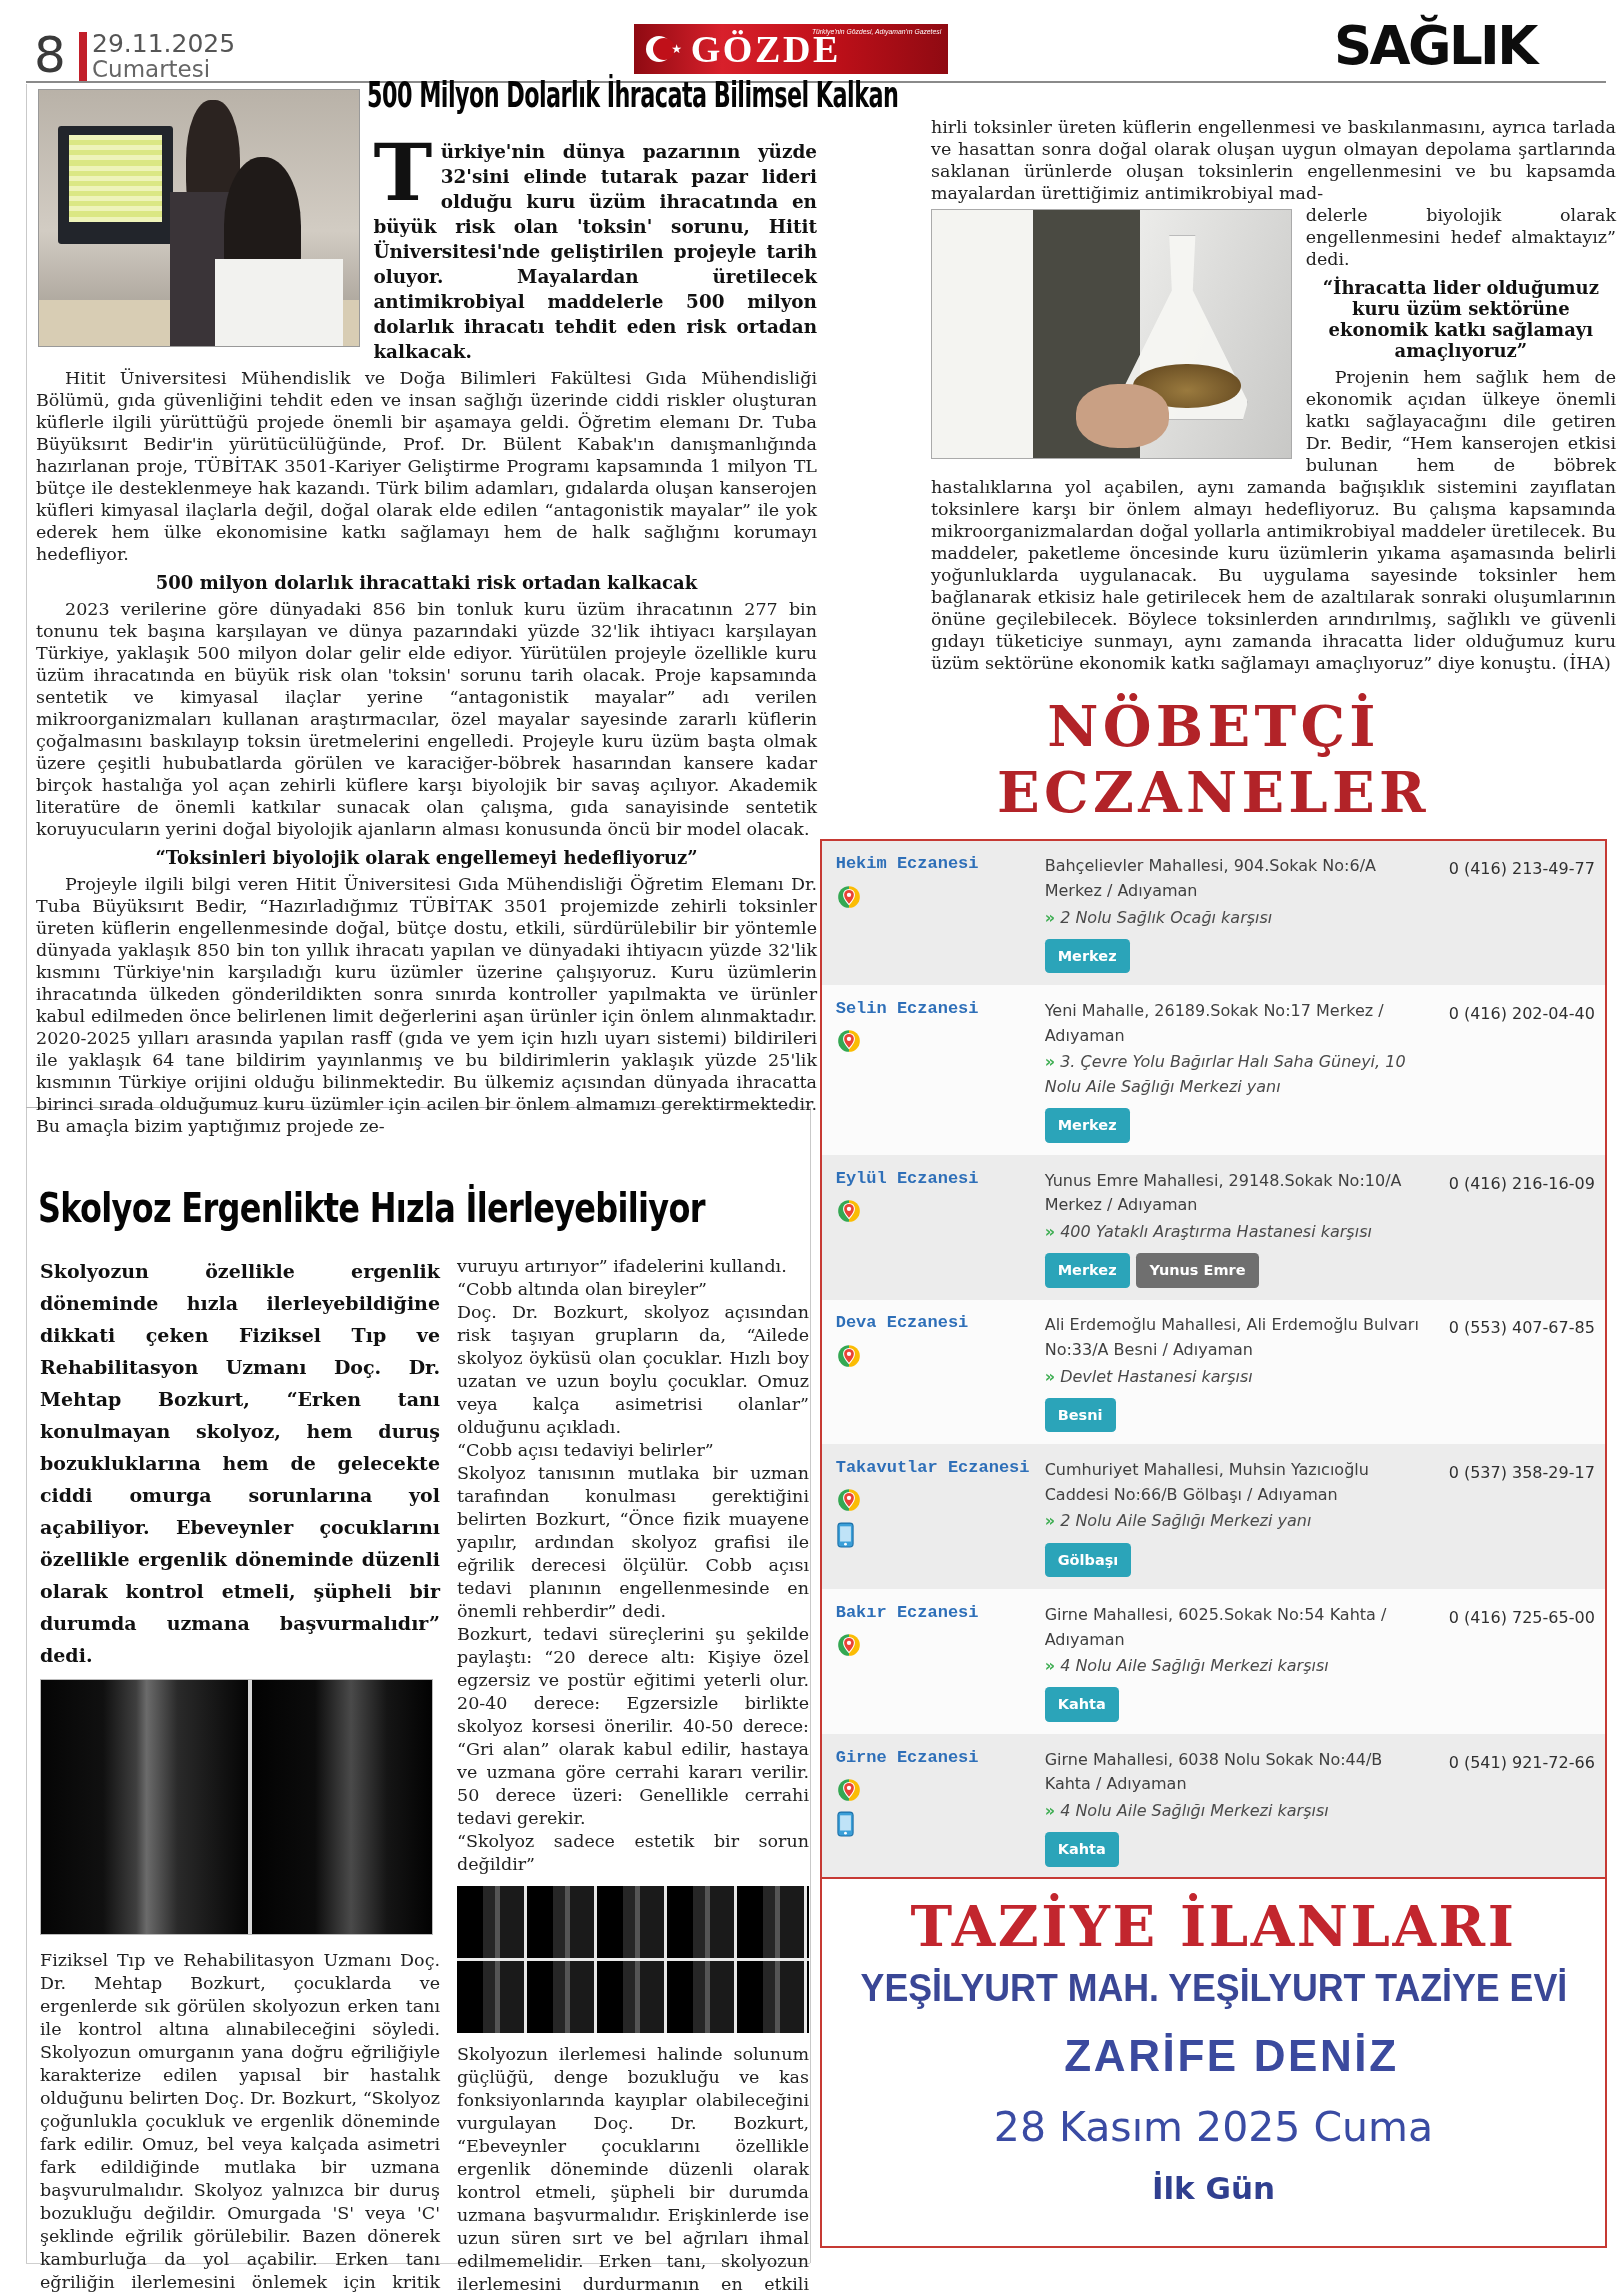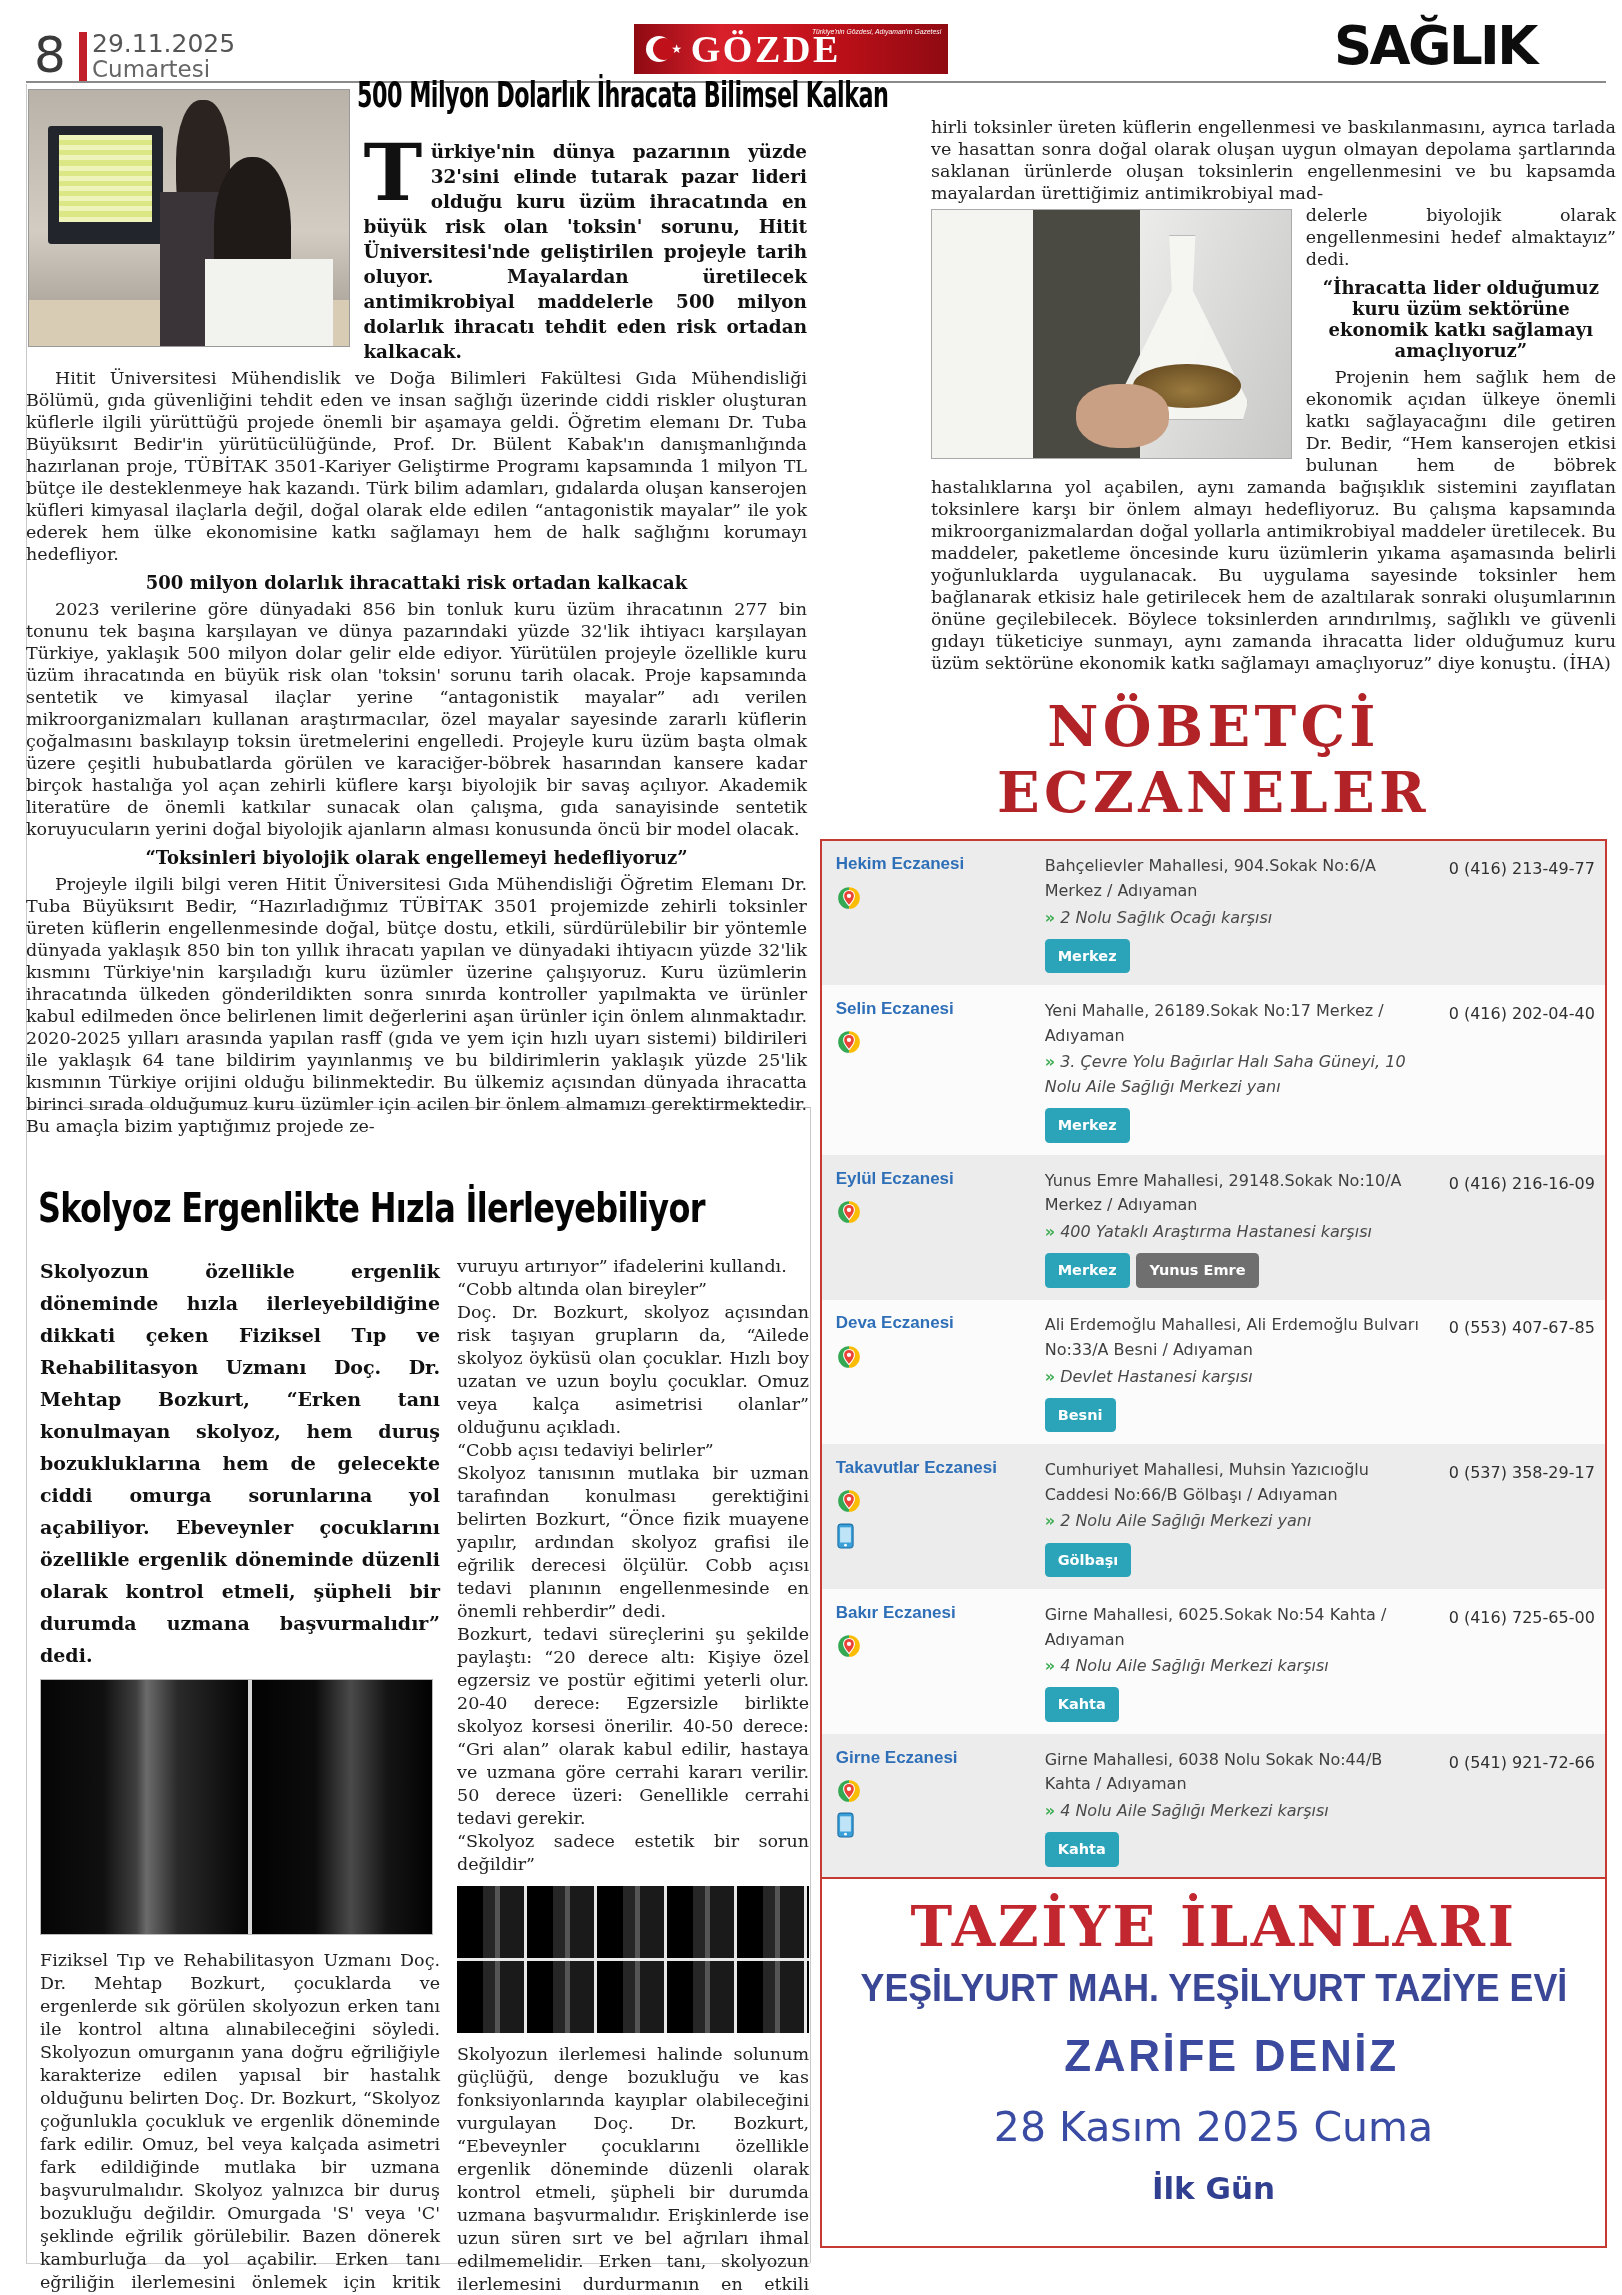--- a/index.html
+++ b/index.html
@@ -20,21 +20,21 @@
   .section-title{position:absolute;left:1334px;top:15.4px;font-size:53px;font-weight:bold;font-family:"DejaVu Sans",sans-serif;letter-spacing:-2.6px;color:#0d0d0d;}
   .hrule{position:absolute;left:26px;top:81px;width:1580px;height:1.7px;background:#8a8a8a;}
 
   
   .vl-left{position:absolute;left:26px;top:84px;width:0.9px;height:2179px;background:#c9c9c9;}
   .hl-mid{position:absolute;left:26px;top:1107px;width:784px;height:0.9px;background:#b5b5b5;}
   .vl-right{position:absolute;left:810px;top:1107px;width:0.9px;height:1156px;background:#c9c9c9;}
   .hl-bot{position:absolute;left:26px;top:2263px;width:784px;height:0.9px;background:#cfcfcf;}
 
   
-  #art1{position:absolute;left:26px;top:84px;width:781px;}
+  #art1{position:absolute;left:36px;top:84px;width:781px;}
   .condensed{display:inline-block;white-space:nowrap;transform:scaleX(.62);transform-origin:0 50%;}
   #headline1{position:absolute;left:331px;top:-10.2px;margin:0;font-family:"DejaVu Sans",sans-serif;font-size:36px;letter-spacing:-0.9px;font-weight:bold;color:#050505;}
   .lab-photo{float:left;width:320px;height:256px;margin:5.1px 13.7px 6.8px 1.7px;position:relative;background:linear-gradient(180deg,#b9b2a8 0%,#d2ccc3 55%,#9b948a 100%);overflow:hidden;border:0.9px solid #999;}
   .lab-monitor{position:absolute;left:6%;top:14%;width:36%;height:46%;background:#22252b;border-radius:3.4px;}
   .lab-screen{position:absolute;left:10%;top:8%;width:80%;height:74%;background:repeating-linear-gradient(180deg,#eef3b9 0 5.1px,#dbe784 5.1px 10.2px);}
   .lab-desk{position:absolute;left:0;bottom:0;width:100%;height:18%;background:#d8cdb4;}
   .p1-hair{position:absolute;left:46%;top:4%;width:17%;height:52%;background:#2b2320;border-radius:45% 45% 40% 40%;}
   .p1-coat{position:absolute;left:41%;top:40%;width:27%;height:60%;background:#3a3438;}
   .p2-hair{position:absolute;left:58%;top:26%;width:24%;height:56%;background:#1f1a18;border-radius:48% 48% 30% 30%;}
   .p2-coat{position:absolute;left:55%;top:66%;width:40%;height:34%;background:#f2f2ef;}
@@ -53,21 +53,21 @@
   .hand{position:absolute;right:34%;top:70%;width:26%;height:26%;background:#c9a084;border-radius:45%;}
 
   
   #ecz{position:absolute;left:820px;top:693px;width:787px;}
   .ecz-title{text-align:center;font-size:56px;color:#b22328;margin:0 0 13.7px;font-weight:bold;font-family:"DejaVu Serif",serif;letter-spacing:4.3px;}
   .ecz-box{border:2.6px solid #c63a34;background:#fff;}
   .ecz-row{display:flex;padding:13.7px 10.2px 12px 13.7px;box-sizing:border-box;}
   .ecz-row.odd{background:#ececec;}
   .ecz-row.even{background:#fbfbfb;}
   .ecz-left{width:209px;flex:0 0 auto;}
-  .ecz-name{color:#2e6fb8;font-weight:bold;font-size:17px;font-family:Liberation Sans, sans-serif;margin-bottom:10.2px;}
+  .ecz-name{color:#2e6fb8;font-weight:bold;font-size:17px;font-family:Liberation Mono, monospace;margin-bottom:10.2px;}
   .ecz-icons svg{display:block;margin-bottom:8.5px;}
   .ecz-mid{flex:1;font-family:"DejaVu Sans",sans-serif;color:#3f3f3f;font-size:16px;line-height:1.55;padding-right:10.2px;}
   .ecz-landmark{font-style:italic;color:#4a4a4a;margin-top:1.7px;}
   .lm-prefix{color:#3fae53;font-style:normal;font-weight:bold;margin-right:5.1px;}
   .badges{margin-top:8.5px;}
   .badge{display:inline-block;background:#2ba4b9;color:#fff;font-weight:bold;font-size:14.5px;padding:6px 13px;border-radius:4.3px;font-family:"DejaVu Sans",sans-serif;margin-right:6.8px;}
   .badge.gray{background:#6f6f6f;}
   .ecz-phone{width:162px;flex:0 0 auto;text-align:right;font-family:"DejaVu Sans",sans-serif;font-size:16px;color:#2f2f2f;padding-top:5.1px;}
 
   

